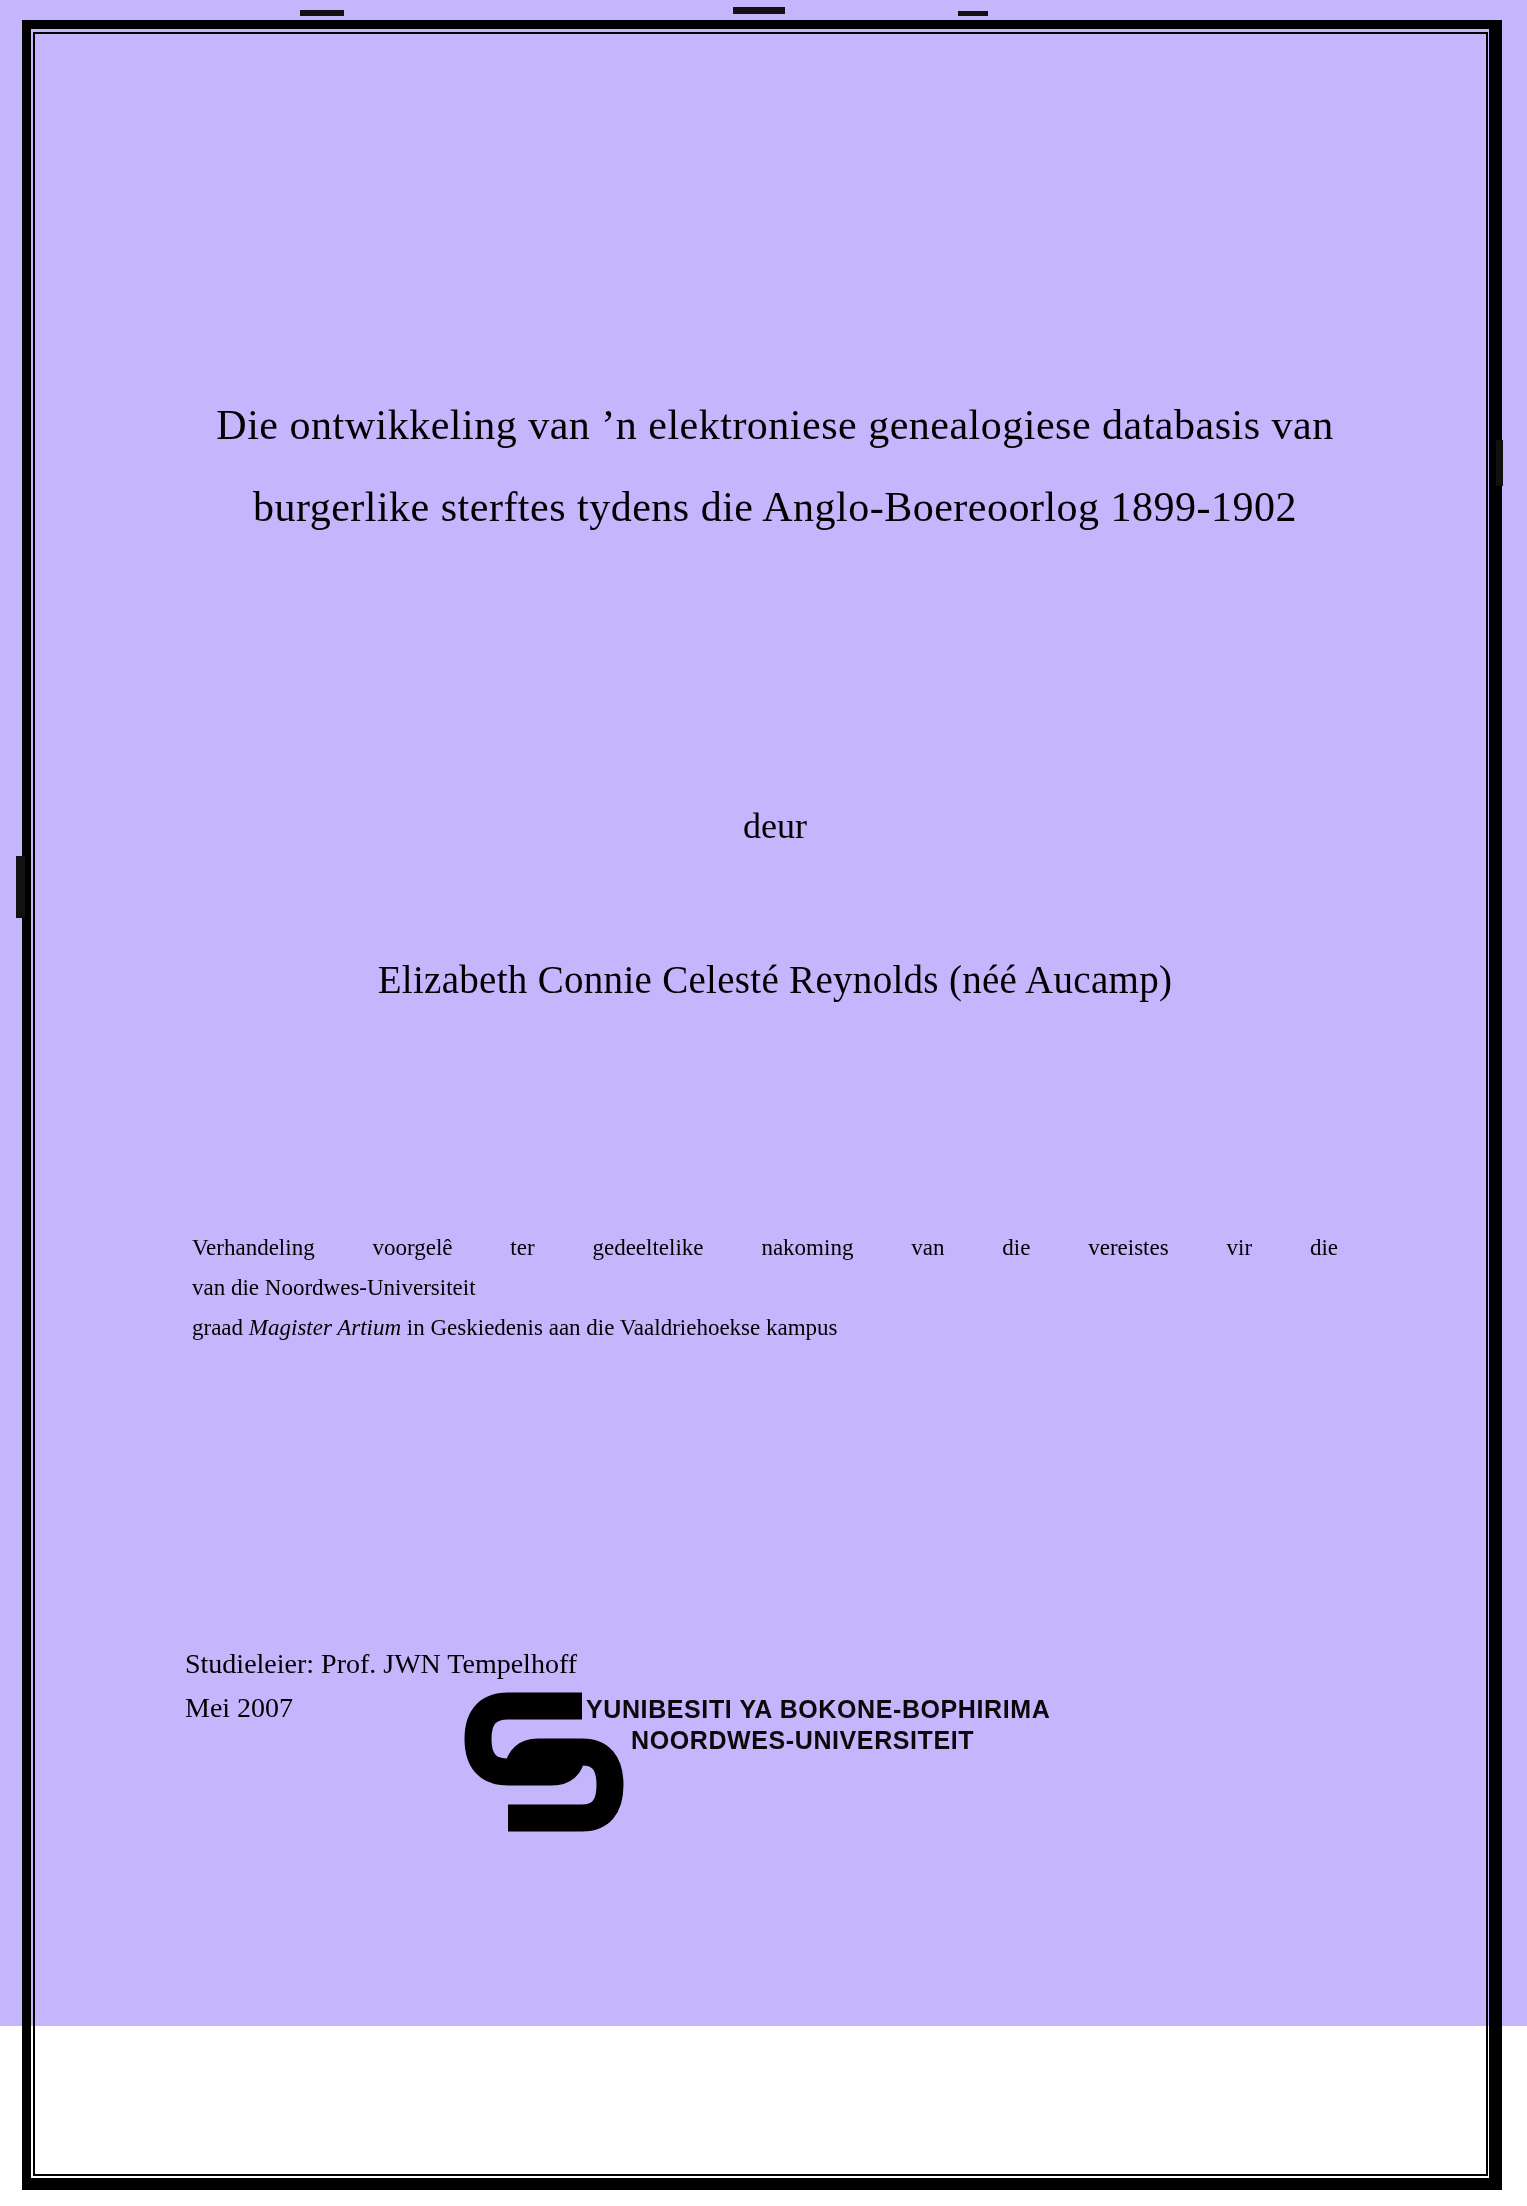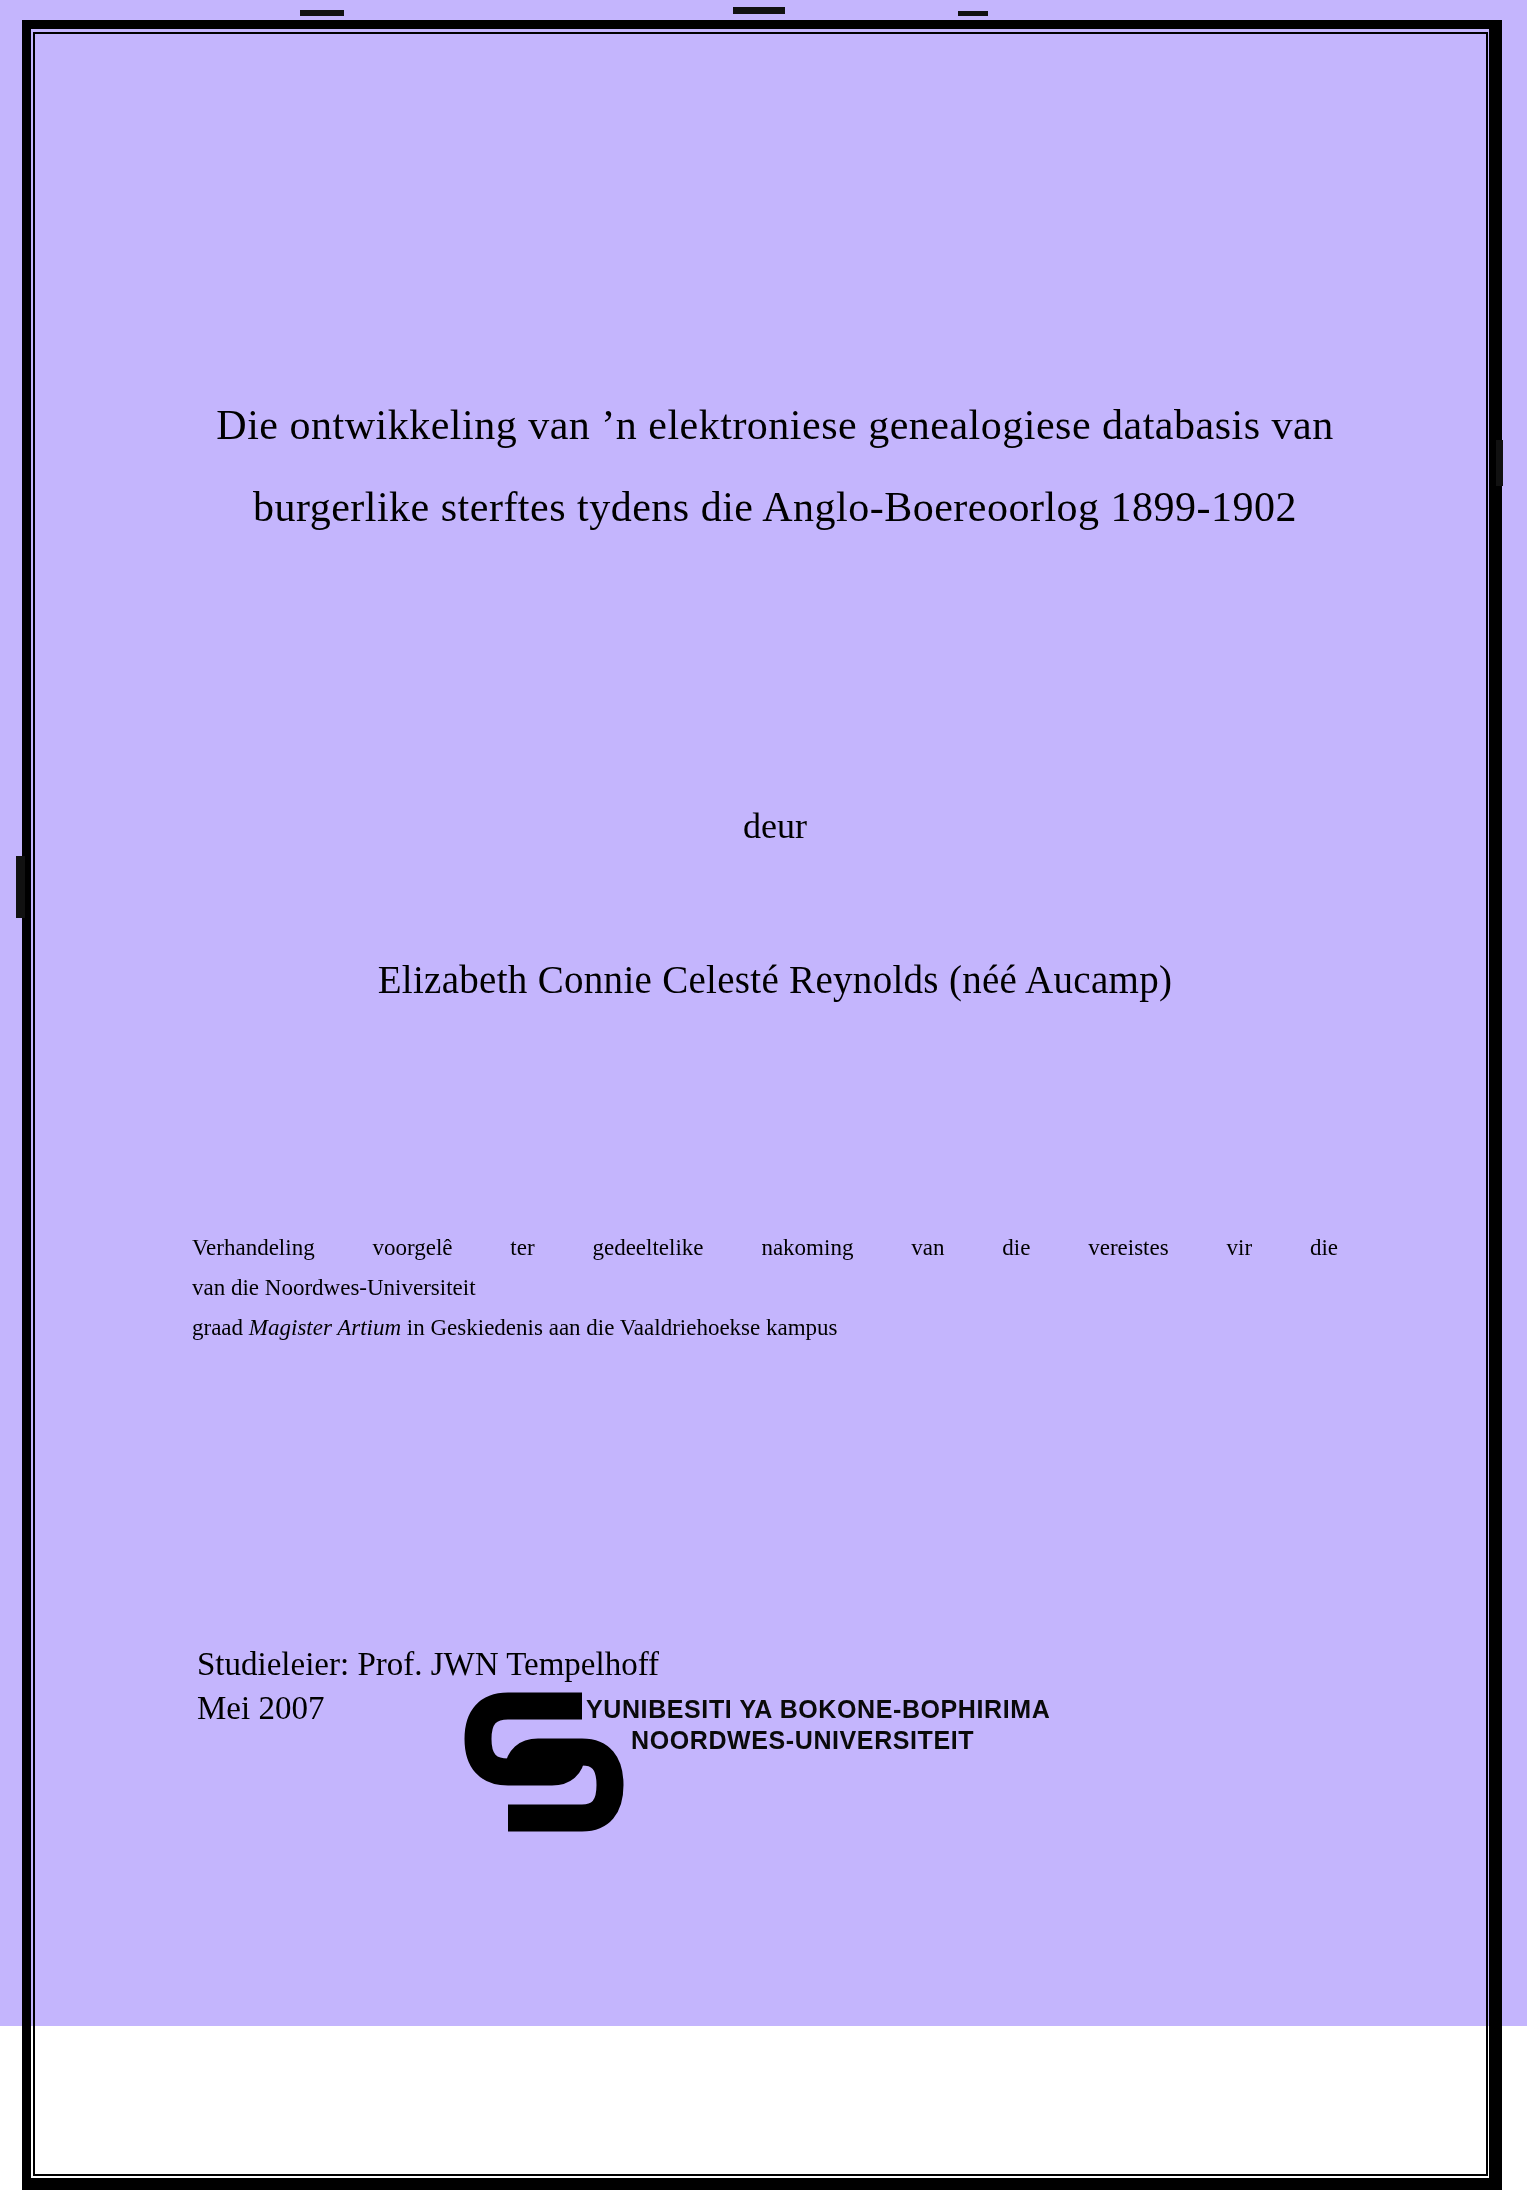--- a/index.html
+++ b/index.html
@@ -52,22 +52,22 @@
   .statement {
     position: absolute; left: 192px; top: 1228px; width: 1146px;
     font-size: 23px; line-height: 40px;
   }
   .statement .just {
     text-align: justify; text-align-last: justify;
   }
   .statement .italic { font-style: italic; }
 
   .supervisor-block {
-    position: absolute; left: 197px; top: 1642px;
-    font-size: 33px; line-height: 44px;
+    position: absolute; left: 185px; top: 1642px;
+    font-size: 28px; line-height: 44px;
   }
 
   .logo-block { position: absolute; left: 464px; top: 1692px; width: 620px; height: 145px; }
   .logo-mark { position: absolute; left: 0; top: 0; }
   .logo-text {
     position: absolute; left: 122px; top: 2px;
     font-family: "Liberation Sans", sans-serif;
     font-weight: bold; font-size: 25px; line-height: 31px;
     letter-spacing: 0.6px; white-space: nowrap; color: #0a0a0a;
   }

